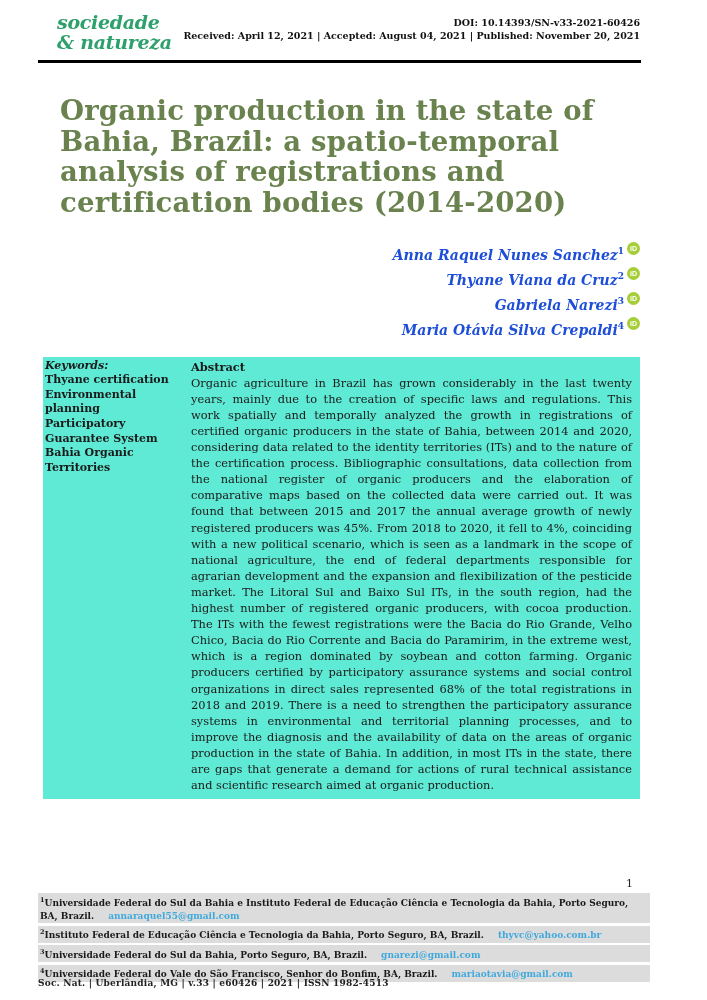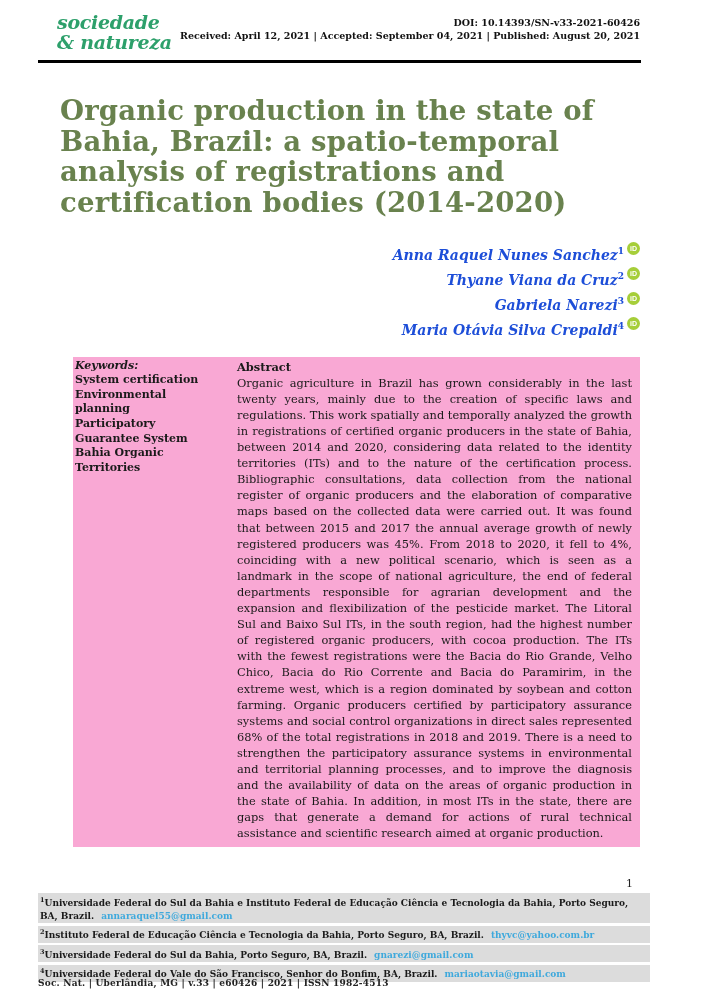--- a/index.html
+++ b/index.html
@@ -60,23 +60,22 @@
     width: 13px; height: 13px; margin-left: 3px; margin-top: 1px;
     background: #a6ce39; border-radius: 50%;
     color: #ffffff; font-family: "Liberation Sans", sans-serif;
     font-size: 7px; font-weight: bold; line-height: 13px; text-align: center;
     cursor: pointer;
   }
 
   
   .abstract-table {
     display: flex;
-    margin: 15px 67px 0 73px;
-    background: #f9a8d4;
-    gap: 16px;
+    margin: 15px 67px 0 43px;
+    background: #5eead4;
   }
   .keywords-col {
     width: 146px; flex: 0 0 146px;
     padding: 2px 6px 4px 2px;
     font-size: 11px; font-weight: bold; line-height: 14.6px;
   }
   .kw-heading { font-style: italic; }
   .abstract-col {
     flex: 1;
     padding: 2px 8px 6px 2px;
@@ -93,40 +92,40 @@
   .footnotes {
     position: absolute; top: 893px; left: 38px; width: 612px;
     font-size: 9px; font-weight: bold; line-height: 13px;
   }
   .footnote {
     background: #dcdcdc;
     margin-bottom: 2.5px;
     padding: 0.5px 2px;
   }
   .footnote sup { font-size: 6.5px; }
-  .email { color: #3fa9dc; text-decoration: none; margin-left: 7px; cursor: pointer; }
+  .email { color: #3fa9dc; text-decoration: none; margin-left: 14px; cursor: pointer; }
   .journal-line {
     position: absolute; top: 978px; left: 38px;
     font-size: 9px; font-weight: bold; color: #222;
     letter-spacing: 0.2px;
   }
 </style>
 </head>
 <body>
 
 <div class="page">
 
   <div class="header">
     <div class="logo">
       <div>sociedade</div>
       <div>&amp; natureza</div>
     </div>
     <div class="header-meta">
       <div>DOI: 10.14393/SN-v33-2021-60426</div>
-      <div>Received: April 12, 2021  | Accepted: September 04, 2021  |  Published: August 20, 2021</div>
+      <div>Received: April 12, 2021  | Accepted: August 04, 2021  |  Published: November 20, 2021</div>
     </div>
   </div>
   <hr class="rule">
 
   <h1 class="title">Organic production in the state of Bahia, Brazil: a spatio-temporal analysis of registrations and certification bodies (2014-2020)</h1>
 
   <div class="authors">
     <div class="author-row">
       <span class="author-name"><span>Anna Raquel Nunes Sanchez</span><sup>1</sup></span><span class="orcid">iD</span>
     </div>
@@ -137,21 +136,21 @@
       <span class="author-name"><span>Gabriela Narezi</span><sup>3</sup></span><span class="orcid">iD</span>
     </div>
     <div class="author-row">
       <span class="author-name"><span>Maria Otávia Silva Crepaldi</span><sup>4</sup></span><span class="orcid">iD</span>
     </div>
   </div>
 
   <div class="abstract-table">
     <div class="keywords-col">
       <div class="kw-heading">Keywords:</div>
-      <div class="kw-item">System certification</div>
+      <div class="kw-item">Thyane certification</div>
       <div class="kw-item">Environmental planning</div>
       <div class="kw-item">Participatory Guarantee System</div>
       <div class="kw-item">Bahia Organic Territories</div>
     </div>
     <div class="abstract-col">
       <div class="abs-heading">Abstract</div>
       <div class="abs-text">Organic agriculture in Brazil has grown considerably in the last twenty years, mainly due to the creation of specific laws and regulations. This work spatially and temporally analyzed the growth in registrations of certified organic producers in the state of Bahia, between 2014 and 2020, considering data related to the identity territories (ITs) and to the nature of the certification process. Bibliographic consultations, data collection from the national register of organic producers and the elaboration of comparative maps based on the collected data were carried out. It was found that between 2015 and 2017 the annual average growth of newly registered producers was 45%. From 2018 to 2020, it fell to 4%, coinciding with a new political scenario, which is seen as a landmark in the scope of national agriculture, the end of federal departments responsible for agrarian development and the expansion and flexibilization of the pesticide market. The Litoral Sul and Baixo Sul ITs, in the south region, had the highest number of registered organic producers, with cocoa production. The ITs with the fewest registrations were the Bacia do Rio Grande, Velho Chico, Bacia do Rio Corrente and Bacia do Paramirim, in the extreme west, which is a region dominated by soybean and cotton farming. Organic producers certified by participatory assurance systems and social control organizations in direct sales represented 68% of the total registrations in 2018 and 2019. There is a need to strengthen the participatory assurance systems in environmental and territorial planning processes, and to improve the diagnosis and the availability of data on the areas of organic production in the state of Bahia. In addition, in most ITs in the state, there are gaps that generate a demand for actions of rural technical assistance and scientific research aimed at organic production.</div>
     </div>
   </div>
 

